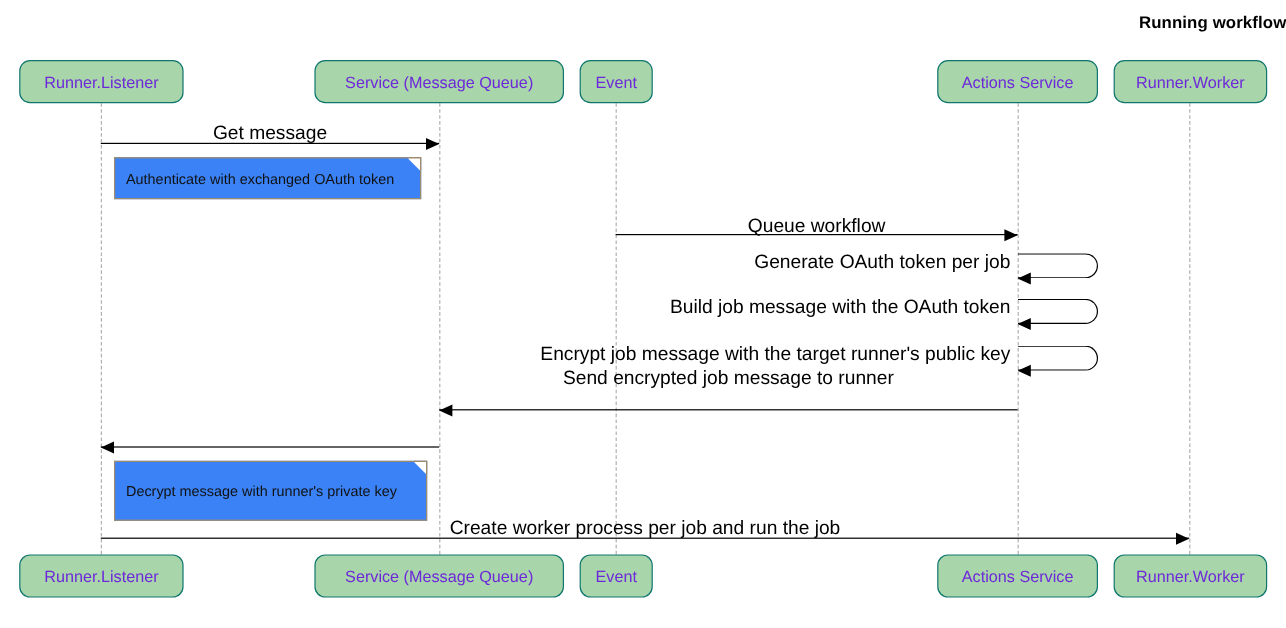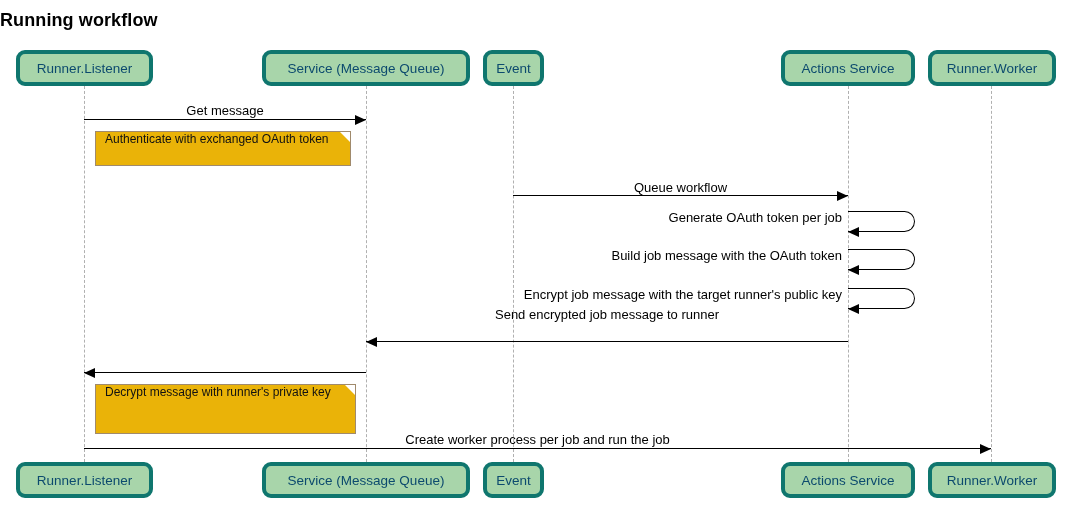--- a/index.html
+++ b/index.html
@@ -15,42 +15,42 @@
     width: 1072px;
     height: 523px;
     background: #ffffff;
     overflow: hidden;
   }
   .diagram-title {
     position: absolute;
     top: 10px;
     left: 0;
     width: 1072px;
-    text-align: left;
-    font-size: 18px;
+    text-align: right;
+    font-size: 14px;
     font-weight: bold;
     color: #000000;
     letter-spacing: 0.1px;
   }
   .lifeline {
     position: absolute;
     width: 0;
     border-left: 1px dashed #b0b0b0;
   }
   .participant {
     position: absolute;
     height: 36px;
     background: #a8d5aa;
-    border: 4px solid #0f766e;
+    border: 1px solid #0f766e;
     border-radius: 9px;
     display: flex;
     align-items: center;
     justify-content: center;
     font-size: 13.5px;
-    color: #0c4a6e;
+    color: #6d28d9;
     box-sizing: border-box;
     white-space: nowrap;
   }
   .msg {
     position: absolute;
     height: 0;
     border-top: 1.4px solid #000000;
   }
   .arrowhead {
     position: absolute;
@@ -62,21 +62,21 @@
     border-bottom: 5px solid transparent;
     border-left: 11px solid #000000;
   }
   .arrowhead.left {
     border-top: 5px solid transparent;
     border-bottom: 5px solid transparent;
     border-right: 11px solid #000000;
   }
   .msg-label {
     position: absolute;
-    font-size: 13px;
+    font-size: 16px;
     color: #000000;
     white-space: nowrap;
   }
   .msg-label.center {
     text-align: center;
   }
   .msg-label.right {
     text-align: right;
   }
   .selfloop {
@@ -84,27 +84,27 @@
     box-sizing: border-box;
     border-top: 1.4px solid #000000;
     border-right: 1.4px solid #000000;
     border-bottom: 1.4px solid #000000;
     border-left: none;
     border-top-right-radius: 11px;
     border-bottom-right-radius: 11px;
   }
   .note {
     position: absolute;
-    background: #eab308;
+    background: #3b82f6;
     border: 1px solid #a08a6c;
     box-sizing: border-box;
     font-size: 12px;
     color: #111111;
     display: flex;
-    align-items: flex-start;
+    align-items: center;
     padding-left: 9px;
     white-space: nowrap;
   }
   .note-fold-edge {
     position: absolute;
     top: -1px;
     right: -1px;
     width: 0;
     height: 0;
     border-left: 11px solid transparent;

